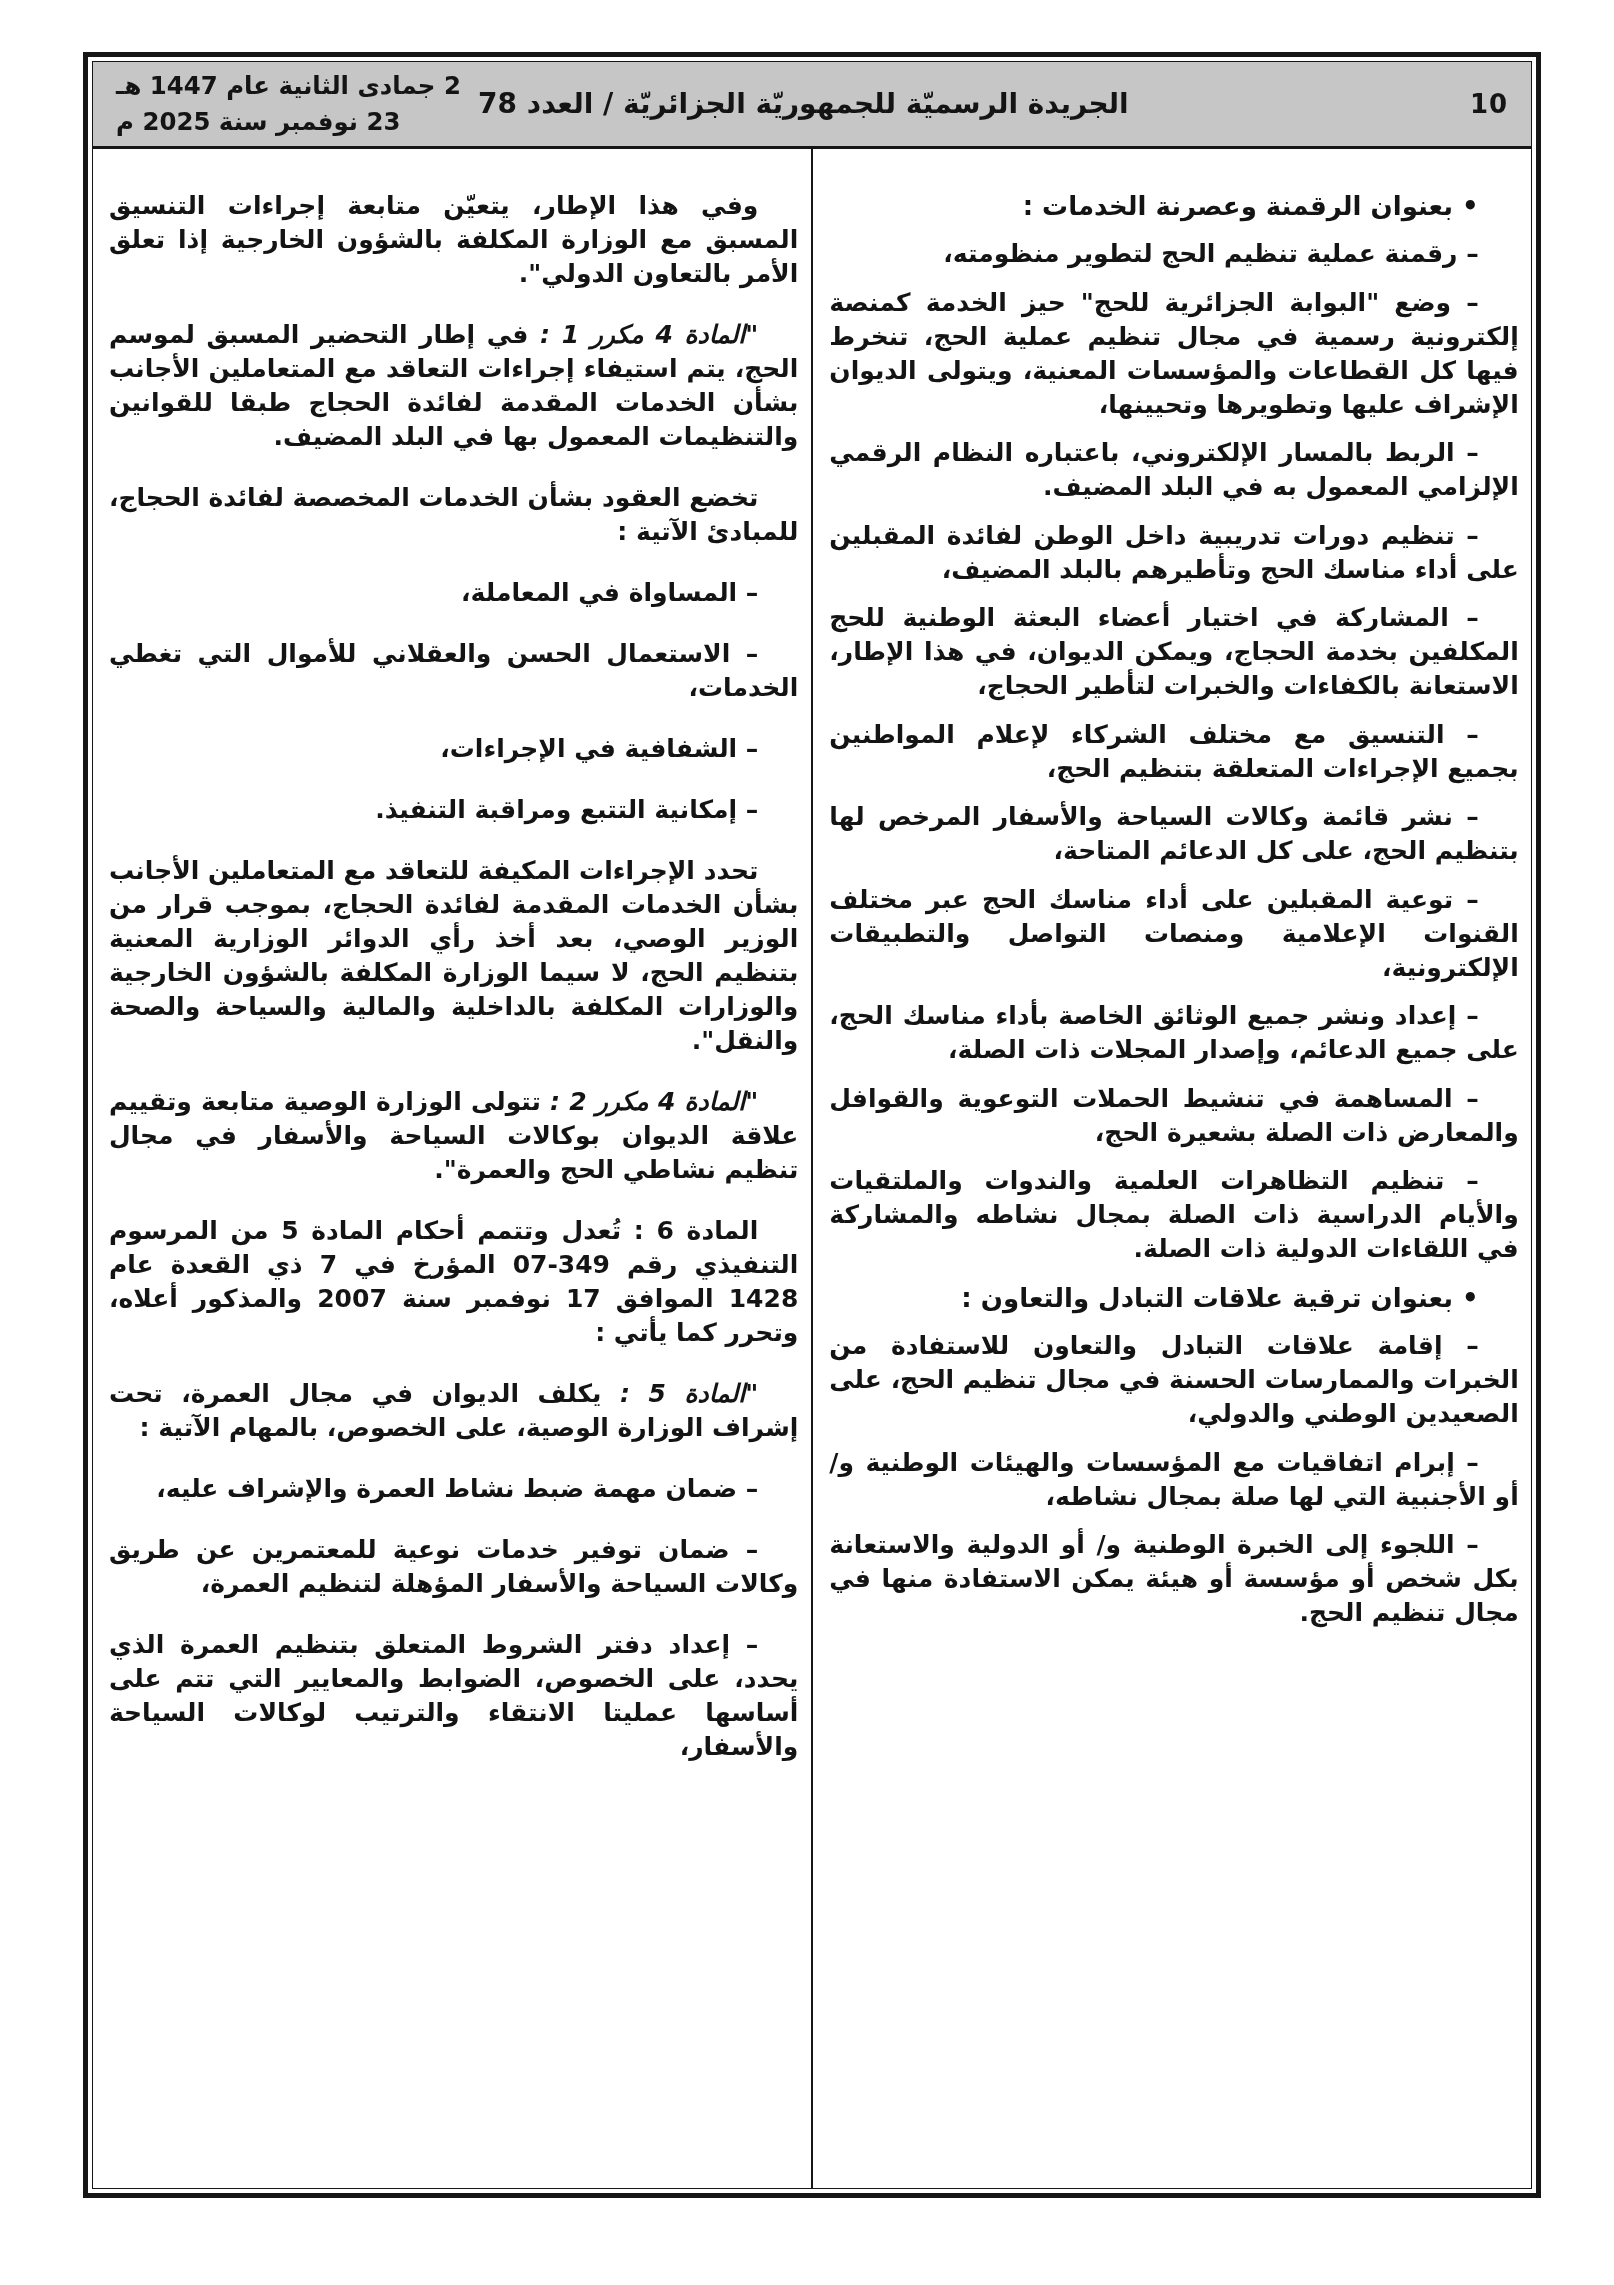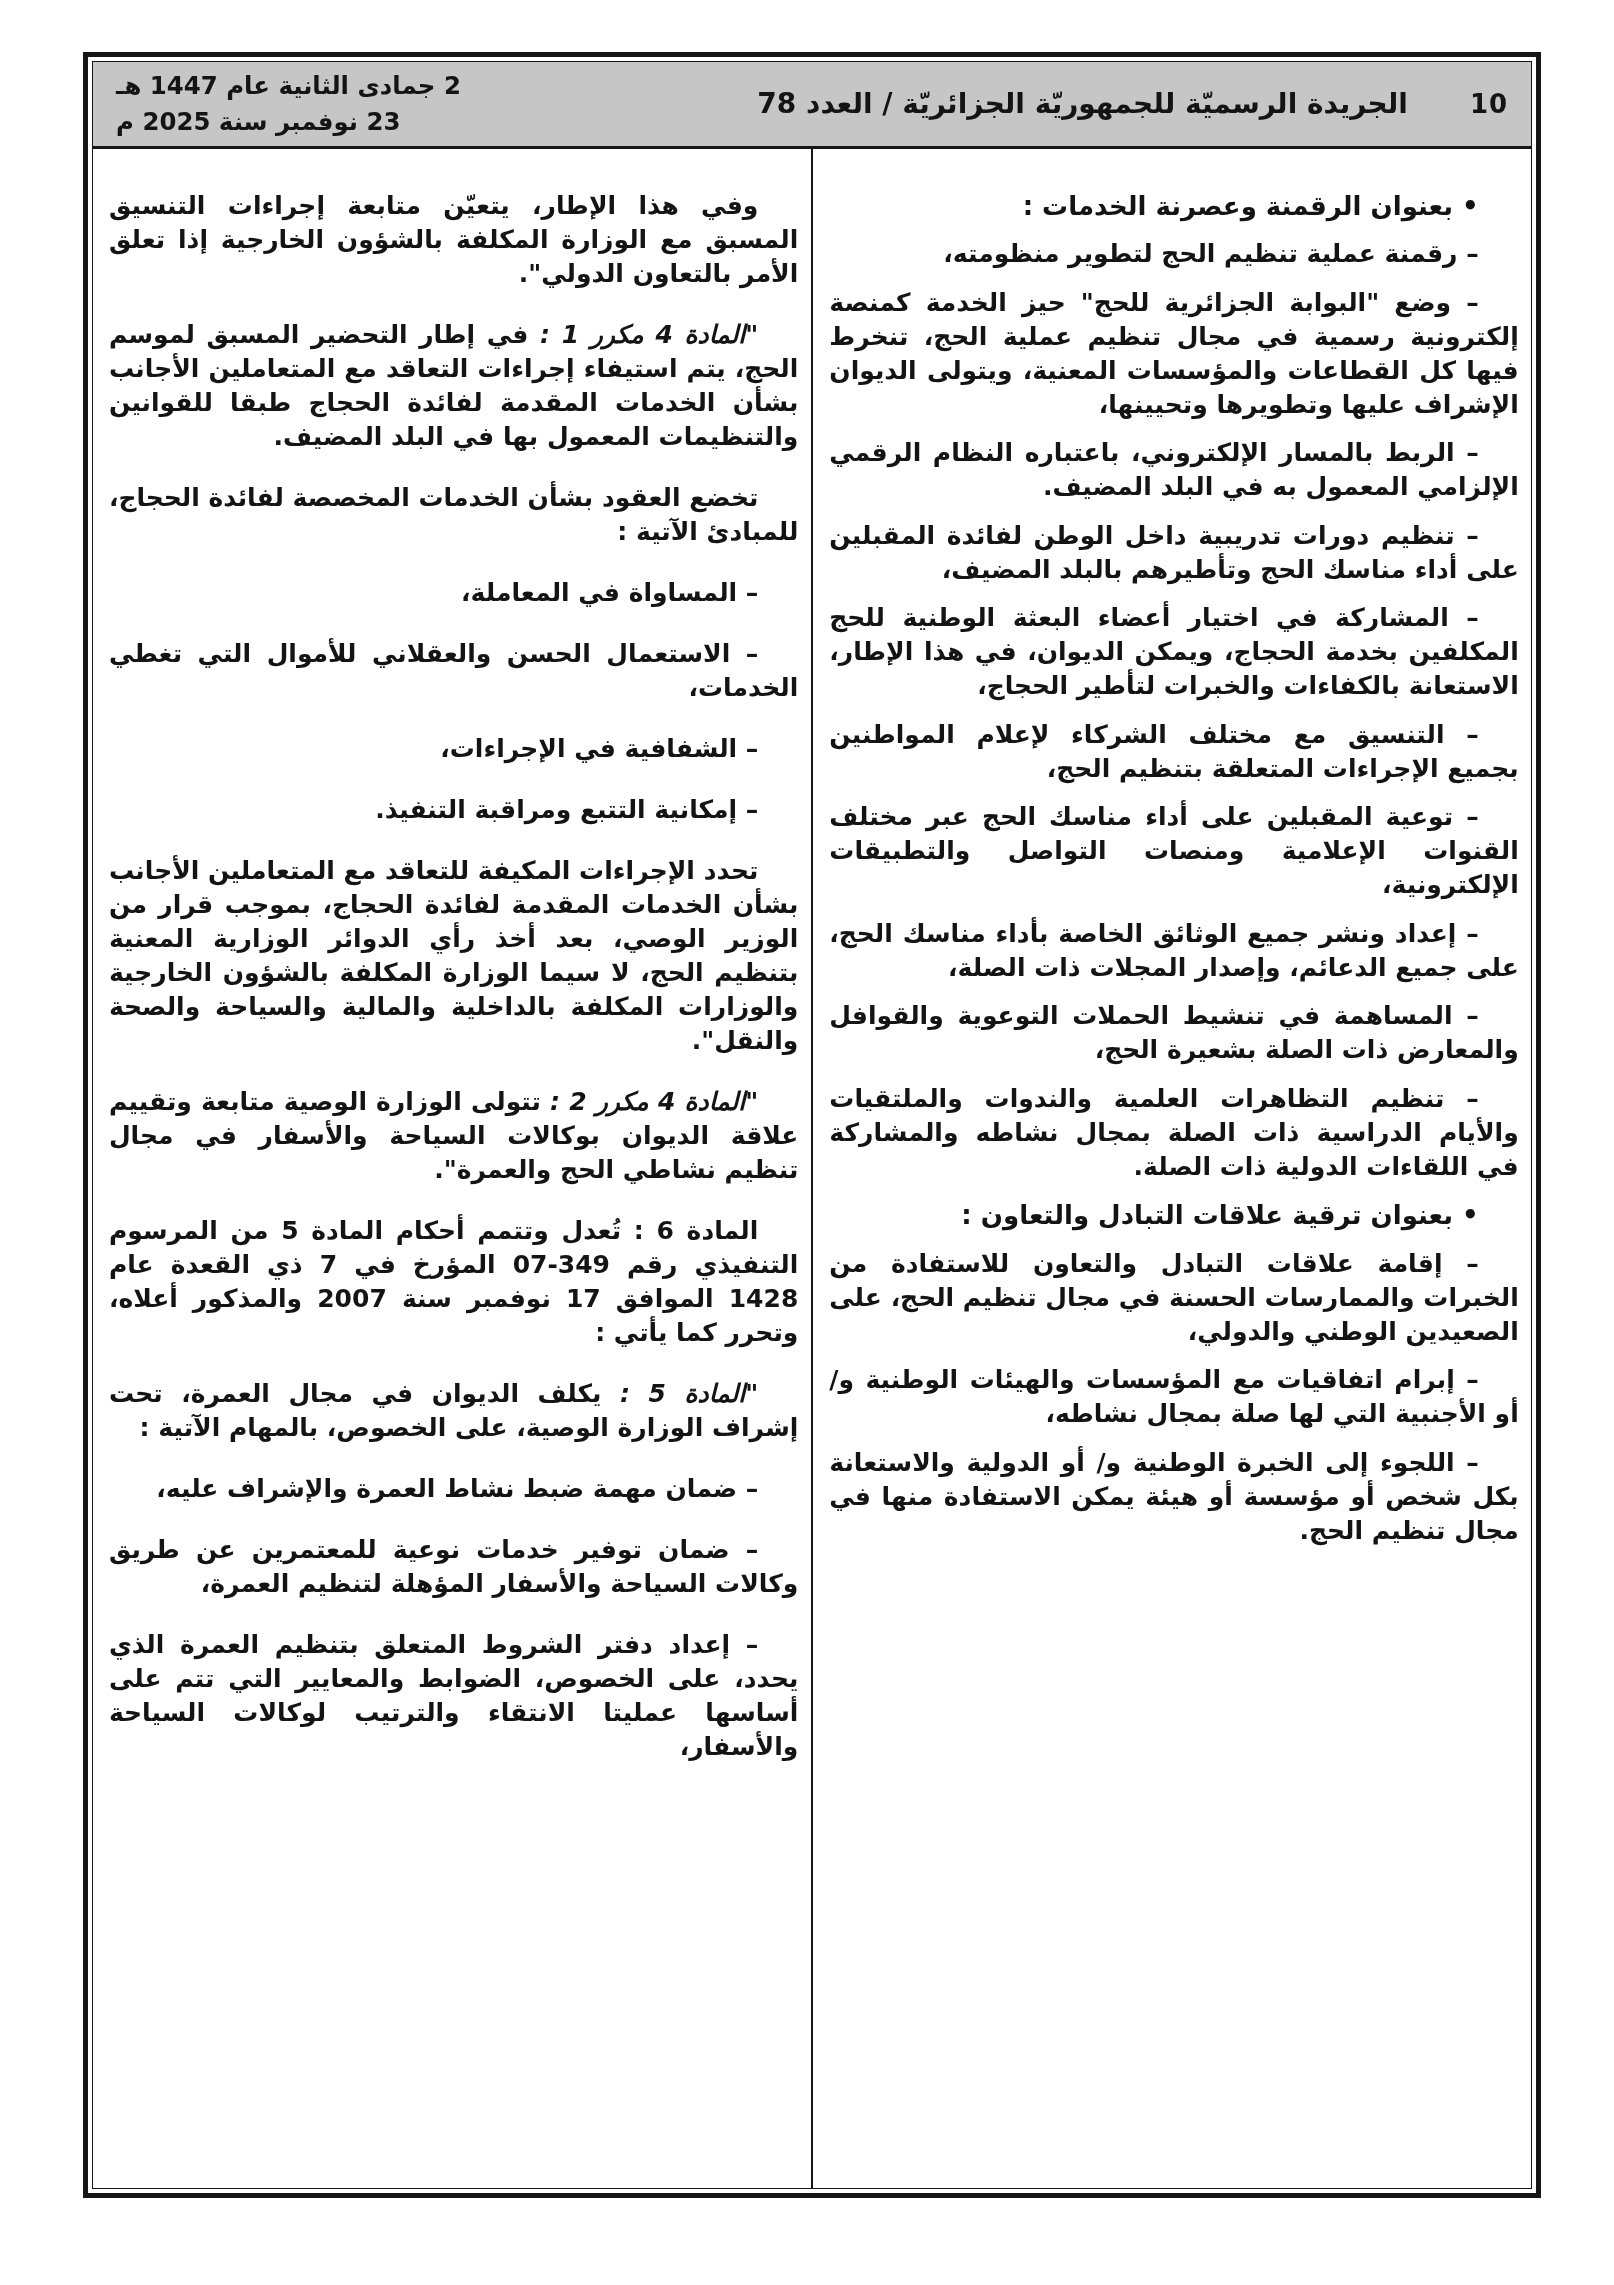--- a/index.html
+++ b/index.html
@@ -39,21 +39,21 @@
     font-weight:bold;
   }
   .issue-number{
     flex:0 0 100px;
     text-align:right;
     font-size:26px;
     letter-spacing:0.9px;
   }
   .masthead-title{
     flex:1;
-    text-align:right;
+    text-align:left;
     font-size:28px;
   }
   .date-block{
     flex:0 0 362px;
     text-align:left;
     font-size:24.4px;
     line-height:36px;
   }
   .content{
     flex:1;
@@ -101,20 +101,21 @@
 
       <div class="content">
         <section class="col first col-right" id="col-right">
             <div class="para heading"><span>• بعنوان الرقمنة وعصرنة الخدمات :</span></div>
             <div class="para item"><span>– رقمنة عملية تنظيم الحج لتطوير منظومته،</span></div>
             <div class="para item"><span>– وضع "البوابة الجزائرية للحج" حيز الخدمة كمنصة إلكترونية رسمية في مجال تنظيم عملية الحج، تنخرط فيها كل القطاعات والمؤسسات المعنية، ويتولى الديوان الإشراف عليها وتطويرها وتحيينها،</span></div>
             <div class="para item"><span>– الربط بالمسار الإلكتروني، باعتباره النظام الرقمي الإلزامي المعمول به في البلد المضيف.</span></div>
             <div class="para item"><span>– تنظيم دورات تدريبية داخل الوطن لفائدة المقبلين على أداء مناسك الحج وتأطيرهم بالبلد المضيف،</span></div>
             <div class="para item"><span>– المشاركة في اختيار أعضاء البعثة الوطنية للحج المكلفين بخدمة الحجاج، ويمكن الديوان، في هذا الإطار، الاستعانة بالكفاءات والخبرات لتأطير الحجاج،</span></div>
             <div class="para item"><span>– التنسيق مع مختلف الشركاء لإعلام المواطنين بجميع الإجراءات المتعلقة بتنظيم الحج،</span></div>
+            <div class="para item"><span>– نشر قائمة وكالات السياحة والأسفار المرخص لها بتنظيم الحج، على كل الدعائم المتاحة،</span></div>
             <div class="para item"><span>– توعية المقبلين على أداء مناسك الحج عبر مختلف القنوات الإعلامية ومنصات التواصل والتطبيقات الإلكترونية،</span></div>
             <div class="para item"><span>– إعداد ونشر جميع الوثائق الخاصة بأداء مناسك الحج، على جميع الدعائم، وإصدار المجلات ذات الصلة،</span></div>
             <div class="para item"><span>– المساهمة في تنشيط الحملات التوعوية والقوافل والمعارض ذات الصلة بشعيرة الحج،</span></div>
             <div class="para item"><span>– تنظيم التظاهرات العلمية والندوات والملتقيات والأيام الدراسية ذات الصلة بمجال نشاطه والمشاركة في اللقاءات الدولية ذات الصلة.</span></div>
             <div class="para heading"><span>• بعنوان ترقية علاقات التبادل والتعاون :</span></div>
             <div class="para item"><span>– إقامة علاقات التبادل والتعاون للاستفادة من الخبرات والممارسات الحسنة في مجال تنظيم الحج، على الصعيدين الوطني والدولي،</span></div>
             <div class="para item"><span>– إبرام اتفاقيات مع المؤسسات والهيئات الوطنية و/ أو الأجنبية التي لها صلة بمجال نشاطه،</span></div>
             <div class="para item"><span>– اللجوء إلى الخبرة الوطنية و/ أو الدولية والاستعانة بكل شخص أو مؤسسة أو هيئة يمكن الاستفادة منها في مجال تنظيم الحج.</span></div>
           </section>
         <section class="col col-left" id="col-left">

